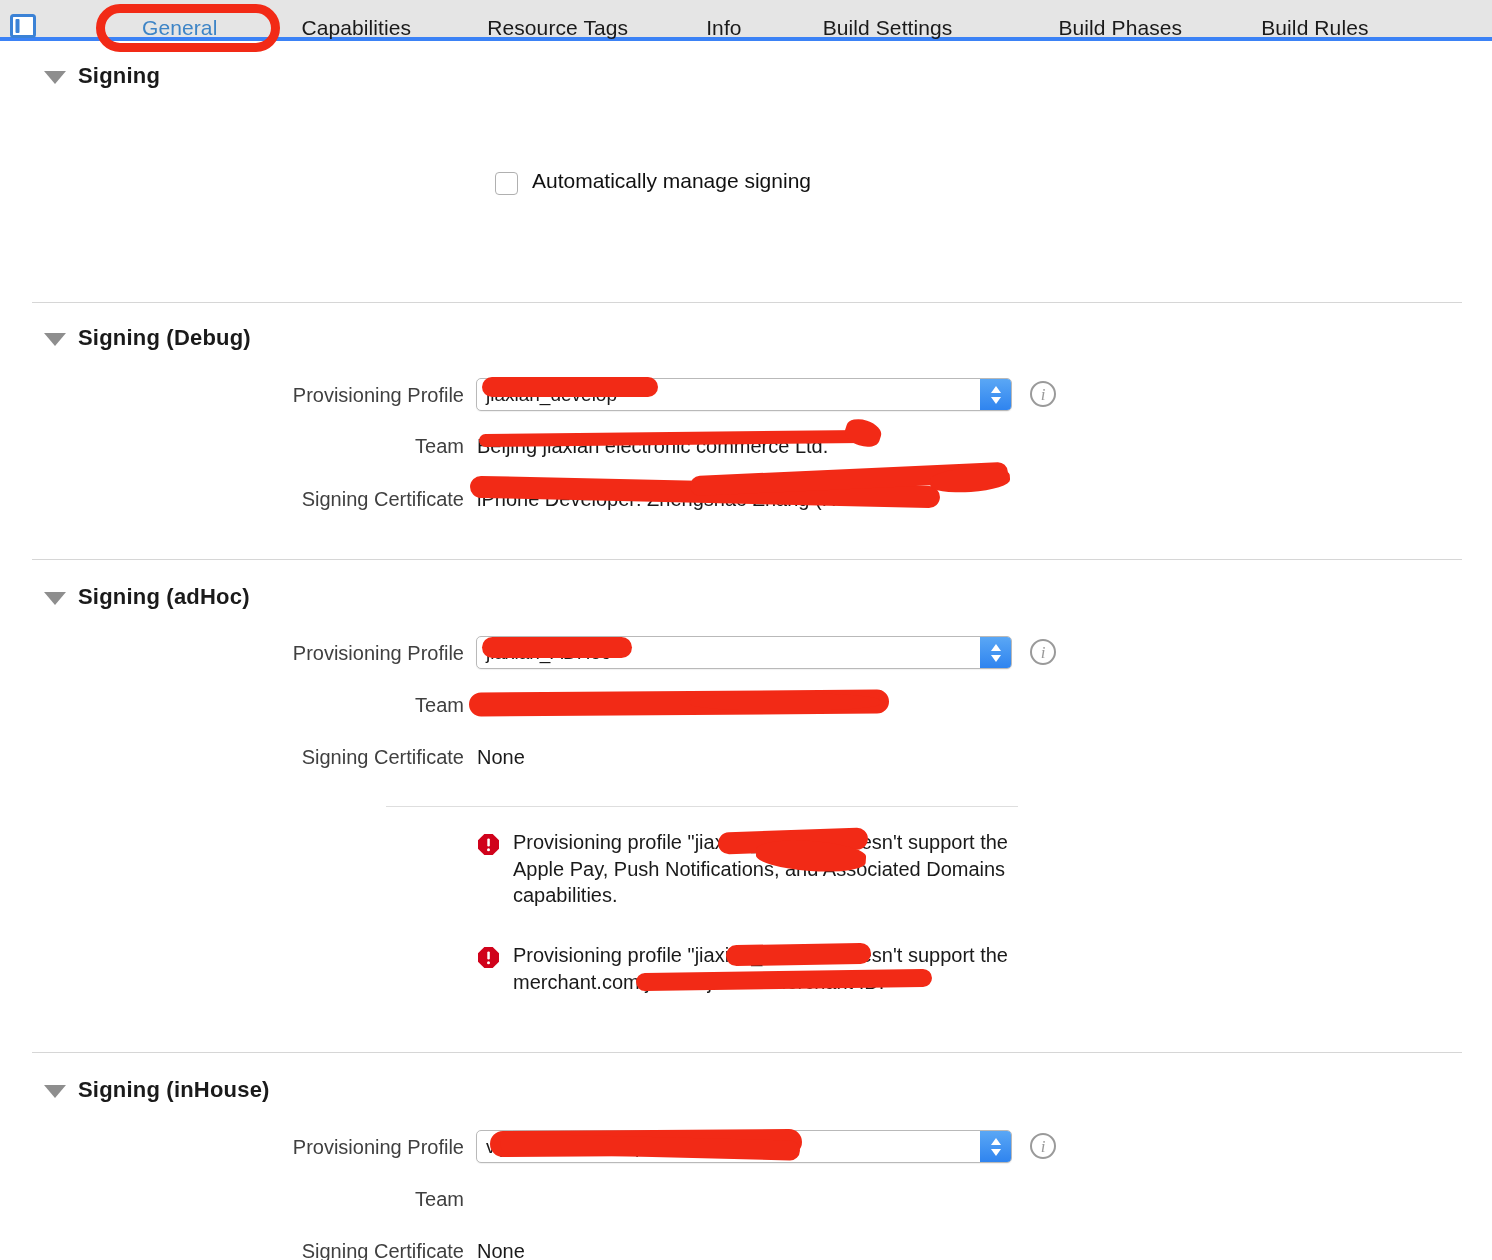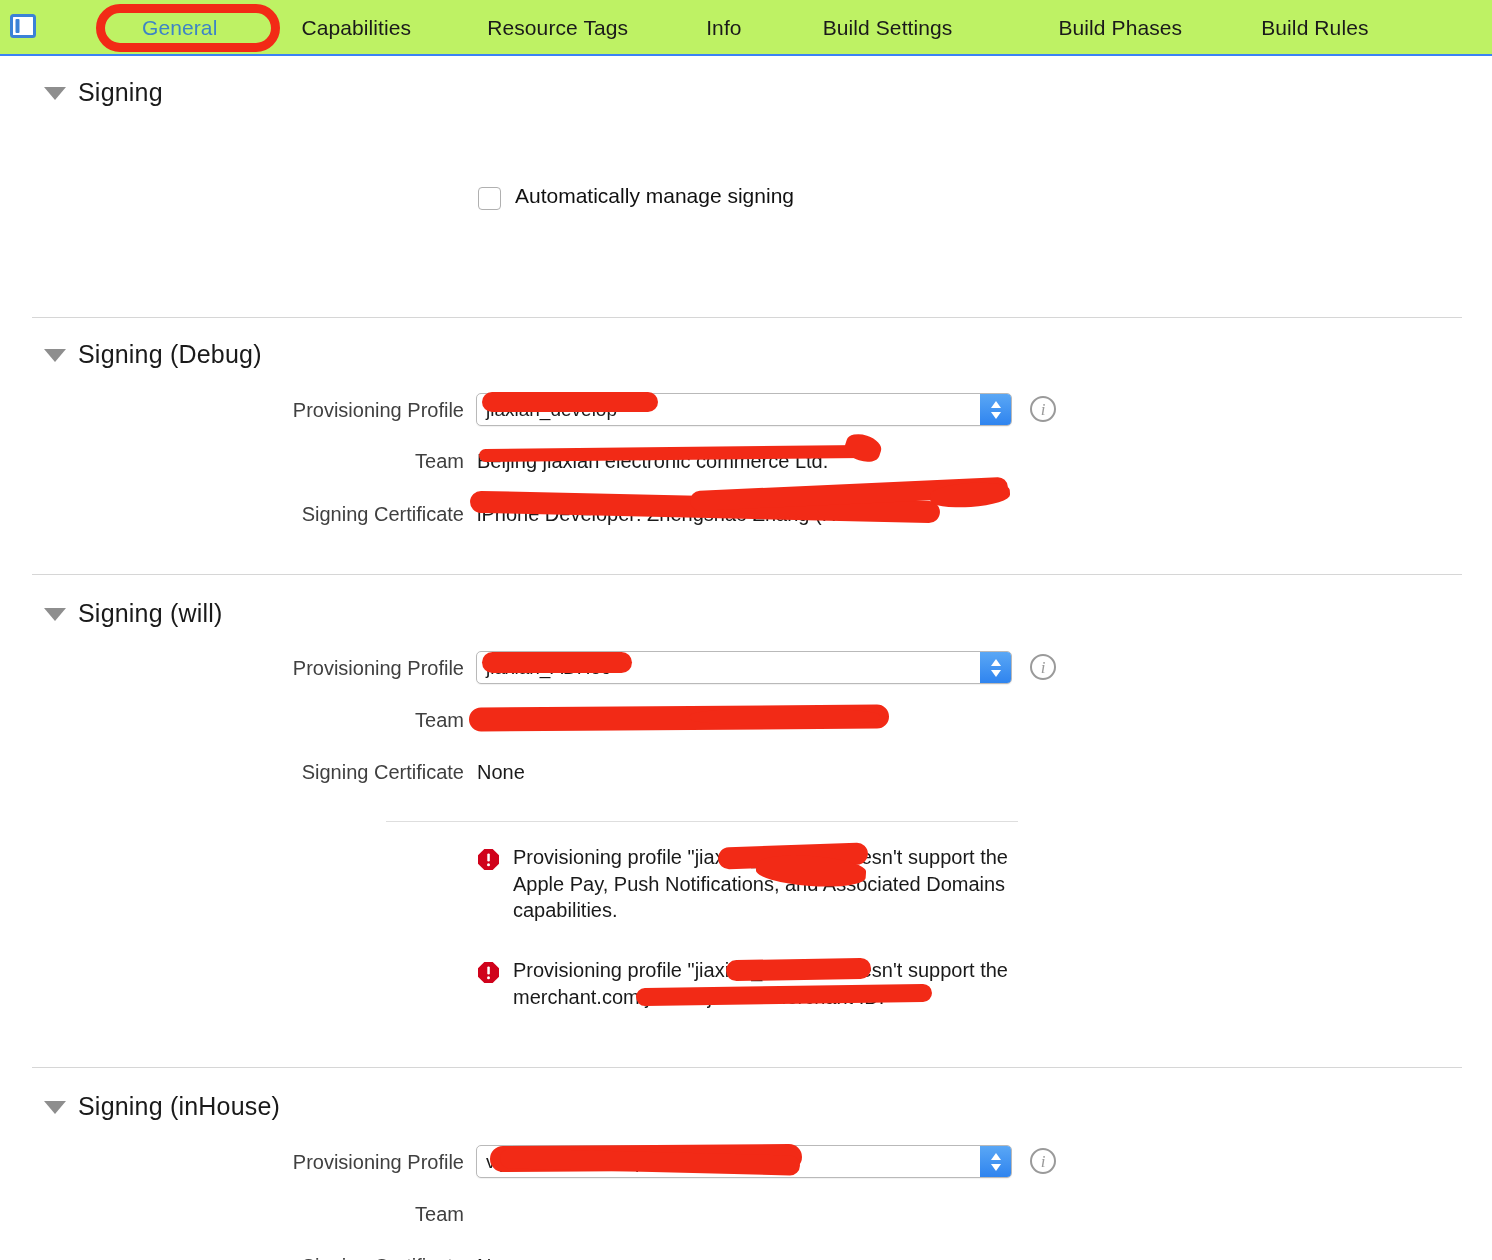--- a/index.html
+++ b/index.html
@@ -12,24 +12,24 @@
     height: 1260px;
     font-family: "Liberation Sans", sans-serif;
     color: #000000;
     overflow: hidden;
     position: relative;
   }
 
   
   .tabbar {
     position: relative;
-    height: 56px;
-    border-bottom: 2px solid #3b82f6;
+    height: 41px;
+    border-bottom: 4px solid #3b82f6;
     box-sizing: border-box;
-    background: #bef264;
+    background: #e5e5e5;
   }
   .nav-toggle {
     position: absolute;
     left: 8px;
     top: 11px;
     width: 30px;
     height: 30px;
     display: flex;
     align-items: center;
     justify-content: center;
@@ -89,22 +89,22 @@
     gap: 12px;
   }
   .disclosure {
     width: 0; height: 0;
     border-left: 11px solid transparent;
     border-right: 11px solid transparent;
     border-top: 13px solid #8e8e8e;
     margin-top: 2px;
   }
   .section-title {
-    font-size: 25px;
-    font-weight: normal;
+    font-size: 22px;
+    font-weight: bold;
     color: #1a1a1a;
     letter-spacing: 0.2px;
   }
 
   .divider {
     position: absolute;
     left: 32px;
     width: 1430px;
     height: 1px;
     background: #d6d6d6;
@@ -176,21 +176,21 @@
     font-size: 17px;
     font-family: "Liberation Serif", serif;
     font-style: italic;
     display: flex;
     align-items: center;
     justify-content: center;
     line-height: 1;
   }
 
   
-  .checkbox-block { position: absolute; left: 478px; }
+  .checkbox-block { position: absolute; left: 495px; }
   .cb-row { display: flex; align-items: flex-start; gap: 14px; }
   .cb-box {
     width: 23px; height: 23px;
     border: 1.5px solid #b0b0b0;
     border-radius: 4px;
     background: #fff;
     box-sizing: border-box;
     margin-top: 3px;
     flex: none;
   }
@@ -296,21 +296,21 @@
   <div class="row-label" style="top:394px;">Team</div>
   <div class="row-value" style="top:394px;">Beijing jiaxian electronic commerce Ltd.</div>
 
   <div class="row-label" style="top:447px;">Signing Certificate</div>
   <div class="row-value" style="top:447px;">iPhone Developer: Zhengshao Zhang (R5JCT...</div>
 
   <div class="divider" style="top:518px;"></div>
 
   <div class="section-head" style="left:44px; top:543px;">
     <span class="disclosure"></span>
-    <span class="section-title">Signing (will)</span>
+    <span class="section-title">Signing (adHoc)</span>
   </div>
 
   <div class="row-label" style="top:601px;">Provisioning Profile</div>
   <div class="popup" style="top:595px;">
     <span class="popup-text">jiaxian_ADHoc</span>
     <span class="popup-arrows">
       <svg width="14" height="22" viewBox="0 0 14 22">
         <path d="M7 2 L12 9 L2 9 Z" fill="#ffffff"></path>
         <path d="M7 20 L12 13 L2 13 Z" fill="#ffffff"></path>
       </svg>

